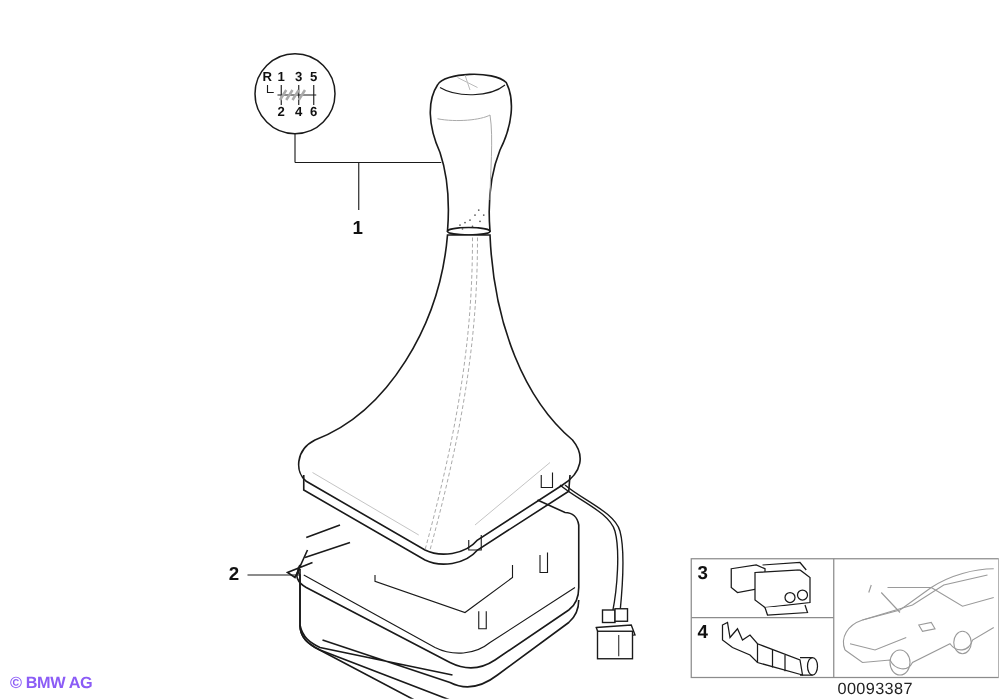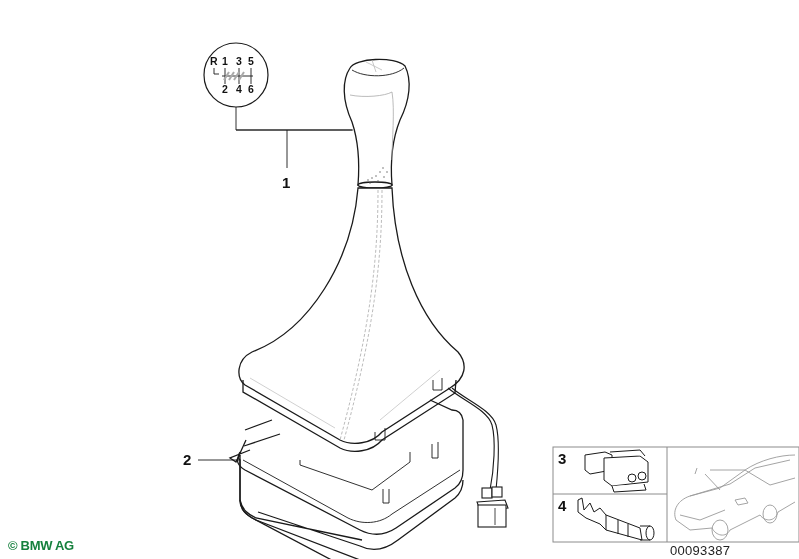--- a/index.html
+++ b/index.html
@@ -2,21 +2,21 @@
 <html><head>
 <meta charset="utf-8">
 <style>
   html, body { margin: 0; padding: 0; background: #ffffff; }
   body { width: 799px; height: 559px; position: relative; overflow: hidden;
          font-family: "Liberation Sans", sans-serif; }
   #diagram { position: absolute; left: 0; top: 0; width: 799px; height: 559px; }
   .callout { position: absolute; font-family: "Liberation Sans", sans-serif; font-weight: bold;
              font-size: 15px; color: #111; line-height: 1; }
   .copyright { position: absolute; left: 8px; top: 538px; font-size: 13px; font-weight: bold;
-               color: #15803d; letter-spacing: -0.3px; }
+               color: #8b5cf6; letter-spacing: -0.3px; }
   .img-id { position: absolute; left: 670px; top: 543px; font-size: 13px; color: #222;
             letter-spacing: 0.3px; }
   .shift-label { font-family: "Liberation Sans", sans-serif; font-weight: bold; font-size: 10.5px; fill: #111; }
 </style>
 </head>
 <body>
 
 <svg id="diagram" viewBox="0 0 799 559" xmlns="http://www.w3.org/2000/svg">
 
   <g>

